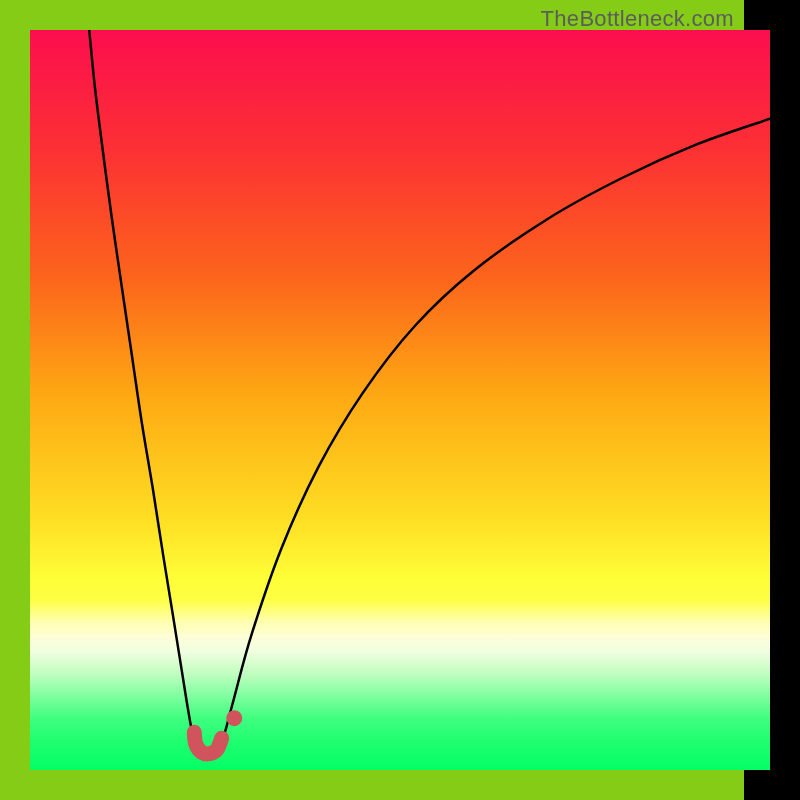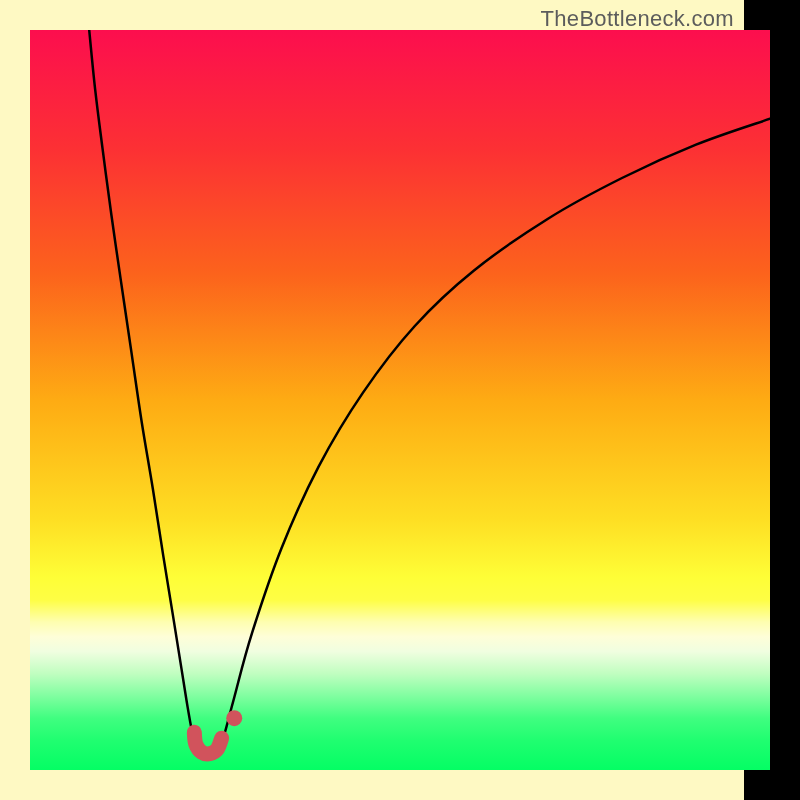--- a/index.html
+++ b/index.html
@@ -8,21 +8,21 @@
     width: 800px;
     height: 800px;
     overflow: hidden;
     background: #000;
     font-family: Arial, Helvetica, sans-serif;
   }
   .stage {
     position: relative;
     width: 744px;
     height: 800px;
-    background: #fef9c3;
+    background: #84cc16;
   }
   .plot-area {
     position: absolute;
     left: 30px;
     top: 30px;
     width: 740px;
     height: 740px;
     overflow: hidden;
   }
   .gradient-bg {

